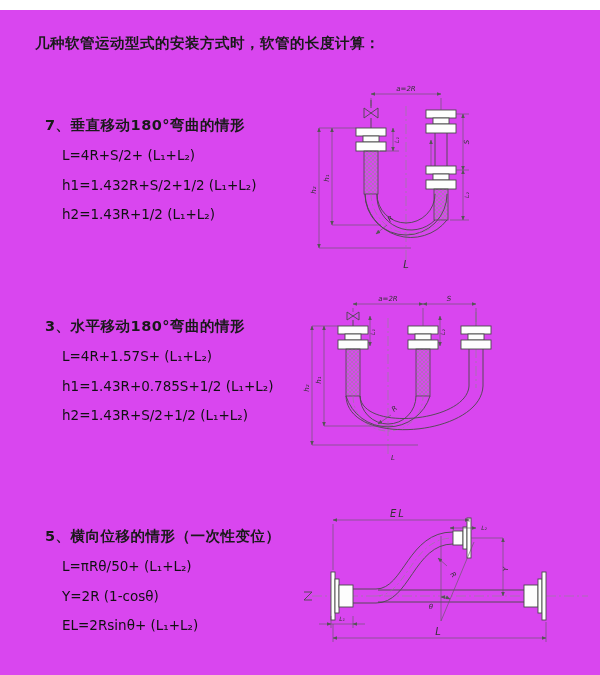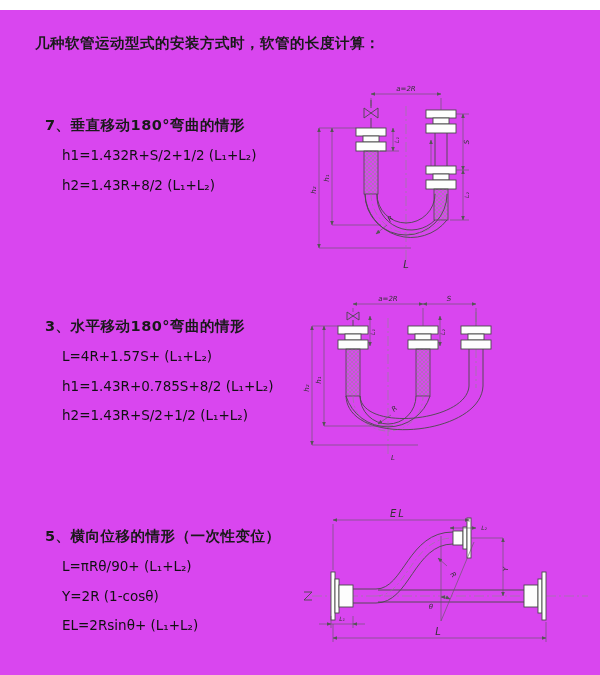--- a/index.html
+++ b/index.html
@@ -29,34 +29,35 @@
 </style>
 </head>
 <body>
 
 <div class="page">
 
   <div class="title">几种软管运动型式的安装方式时，软管的长度计算：</div>
 
   <div class="section s1">
     <div class="sec-heading">7、垂直移动180°弯曲的情形</div>
+    <div class="formula">L=4R+S/2+ (L₁+L₂)</div>
     <div class="formula">h1=1.432R+S/2+1/2 (L₁+L₂)</div>
-    <div class="formula">h2=1.43R+8/2 (L₁+L₂)</div>
+    <div class="formula">h2=1.43R+1/2 (L₁+L₂)</div>
   </div>
 
   <div class="section s2">
     <div class="sec-heading">3、水平移动180°弯曲的情形</div>
     <div class="formula">L=4R+1.57S+ (L₁+L₂)</div>
-    <div class="formula">h1=1.43R+0.785S+8/2 (L₁+L₂)</div>
+    <div class="formula">h1=1.43R+0.785S+1/2 (L₁+L₂)</div>
     <div class="formula">h2=1.43R+S/2+1/2 (L₁+L₂)</div>
   </div>
 
   <div class="section s3">
     <div class="sec-heading">5、横向位移的情形（一次性变位）</div>
-    <div class="formula">L=πRθ/90+ (L₁+L₂)</div>
+    <div class="formula">L=πRθ/50+ (L₁+L₂)</div>
     <div class="formula">Y=2R (1-cosθ)</div>
     <div class="formula">EL=2Rsinθ+ (L₁+L₂)</div>
   </div>
 
   <svg class="diag d1" width="210" height="210" viewBox="0 0 210 210">
     <defs>
       <pattern id="hatch1" width="4" height="4" patternUnits="userSpaceOnUse">
         <path d="M0,0 L4,4 M4,0 L0,4" stroke="#909090" stroke-width="0.5"></path>
       </pattern>
       <marker id="arr1" viewBox="0 0 10 10" refX="9" refY="5" markerWidth="8" markerHeight="8" orient="auto-start-reverse">

